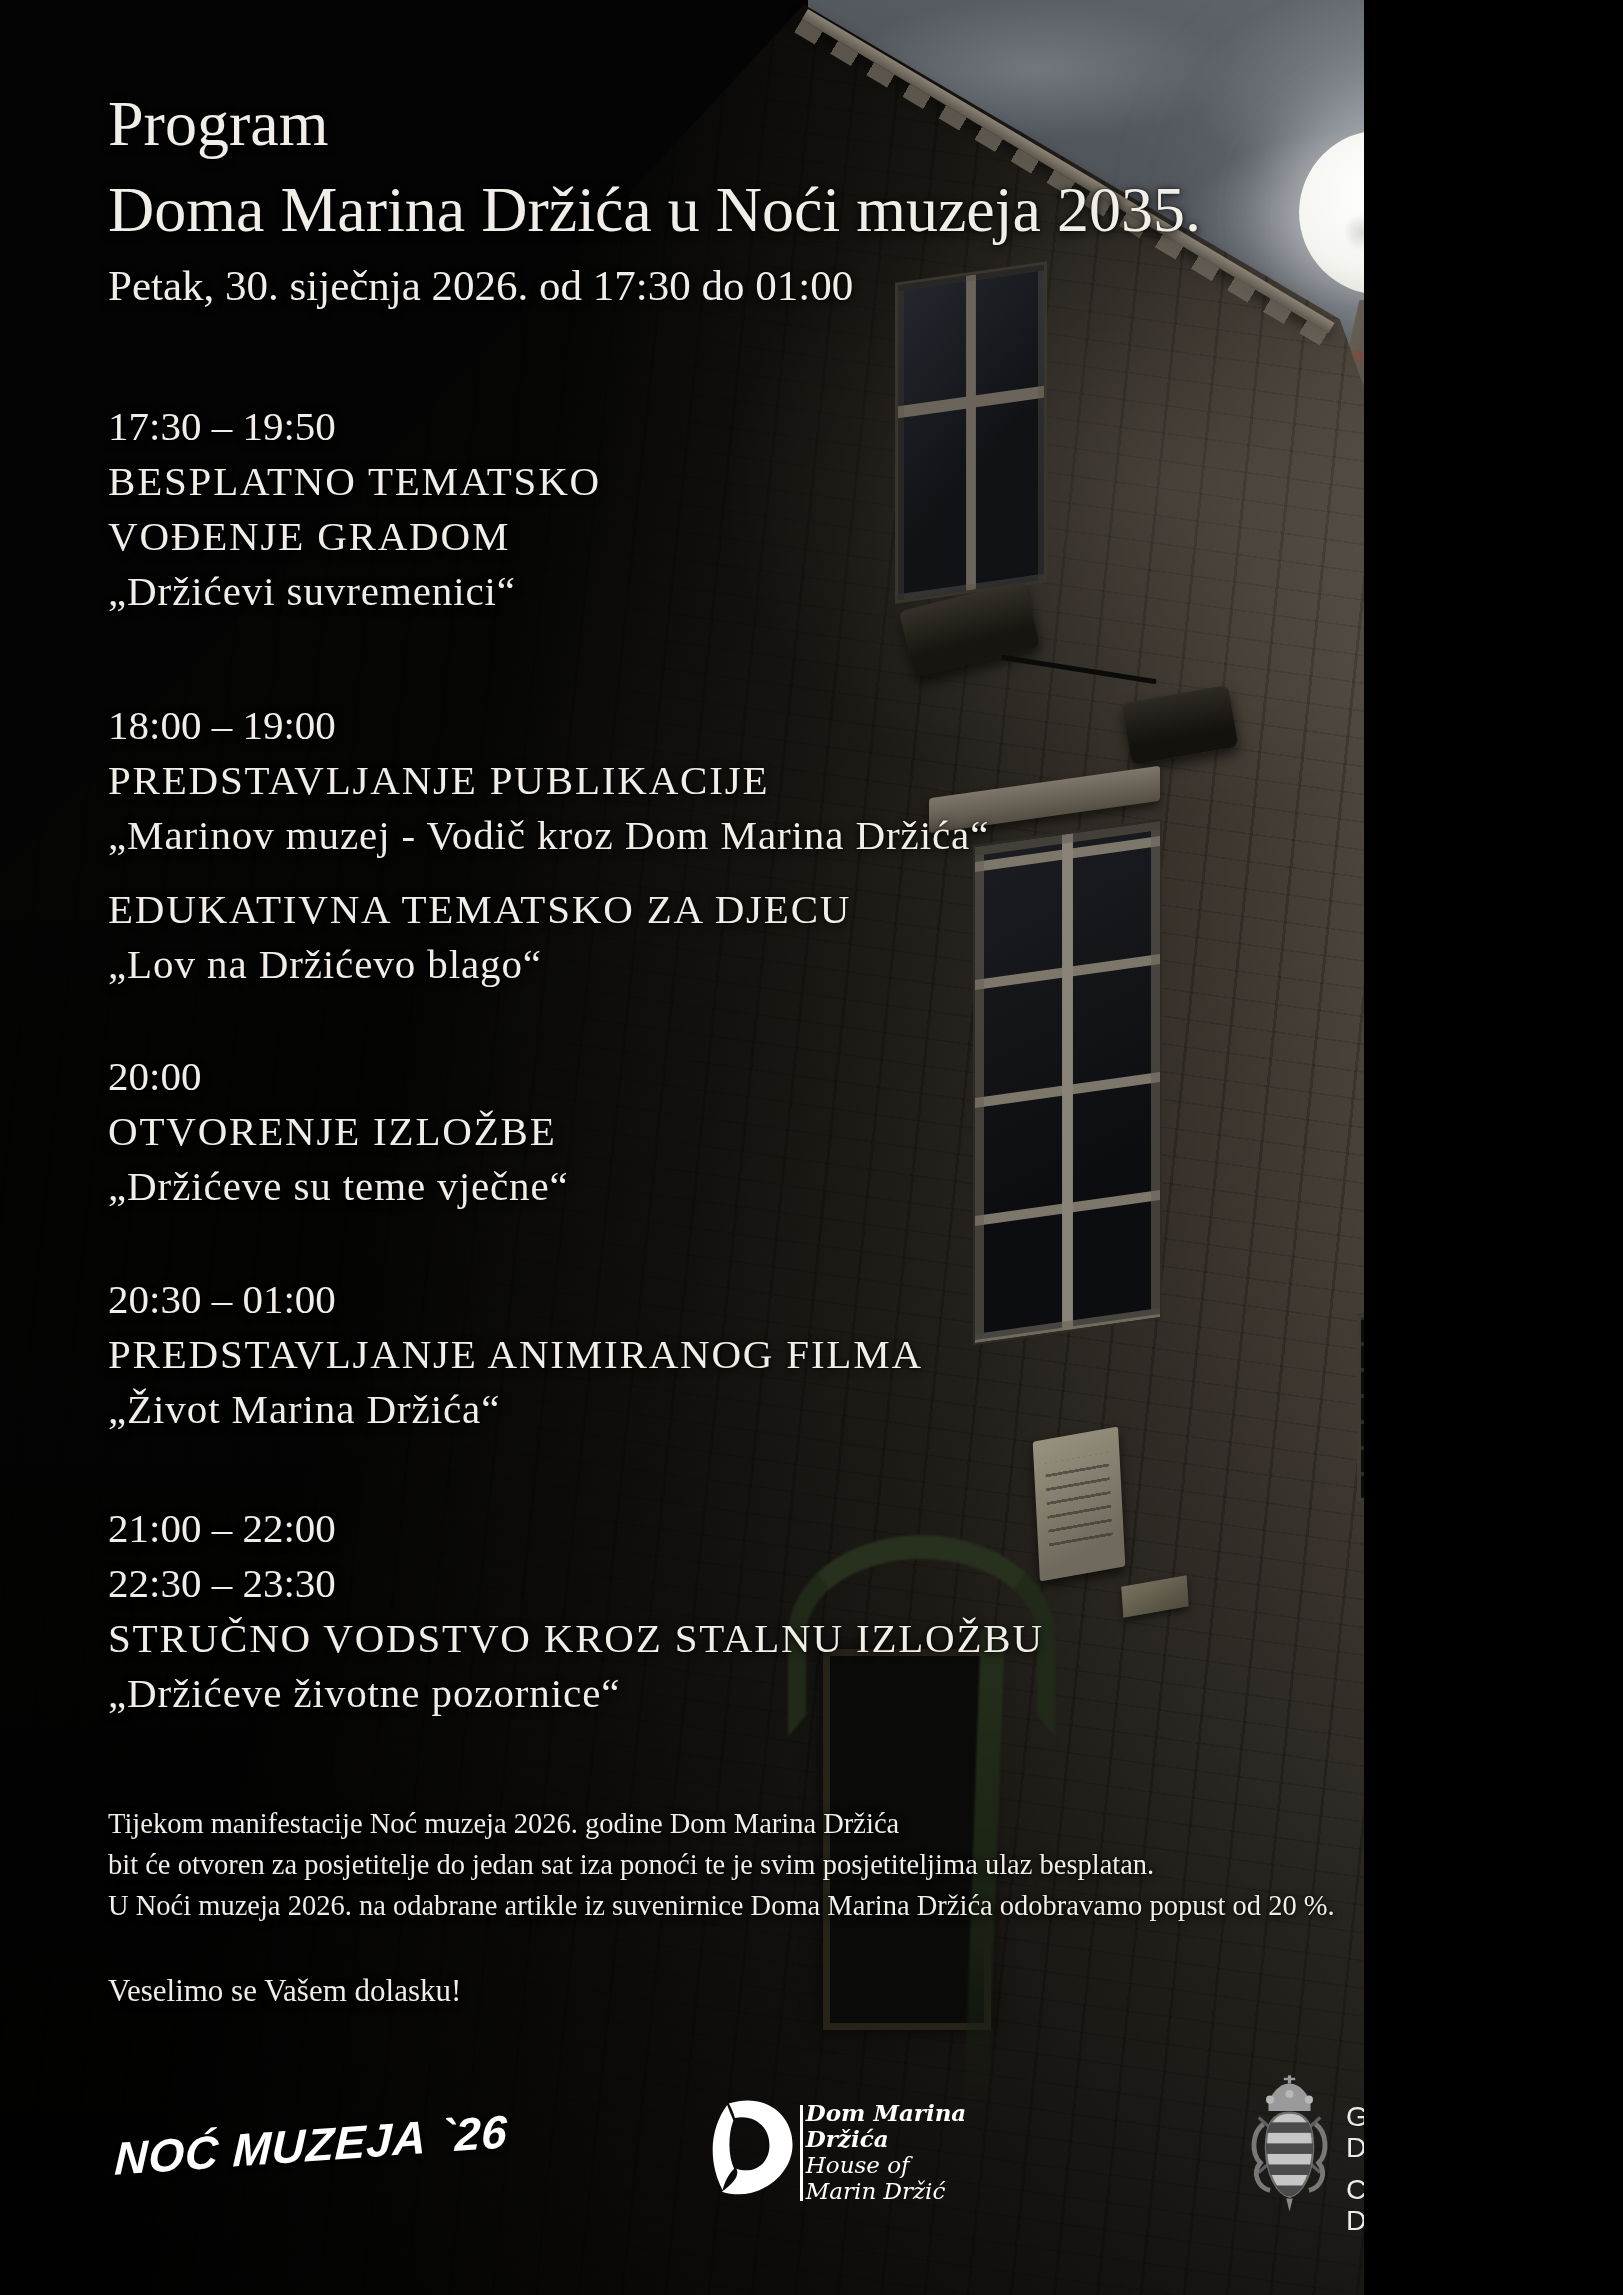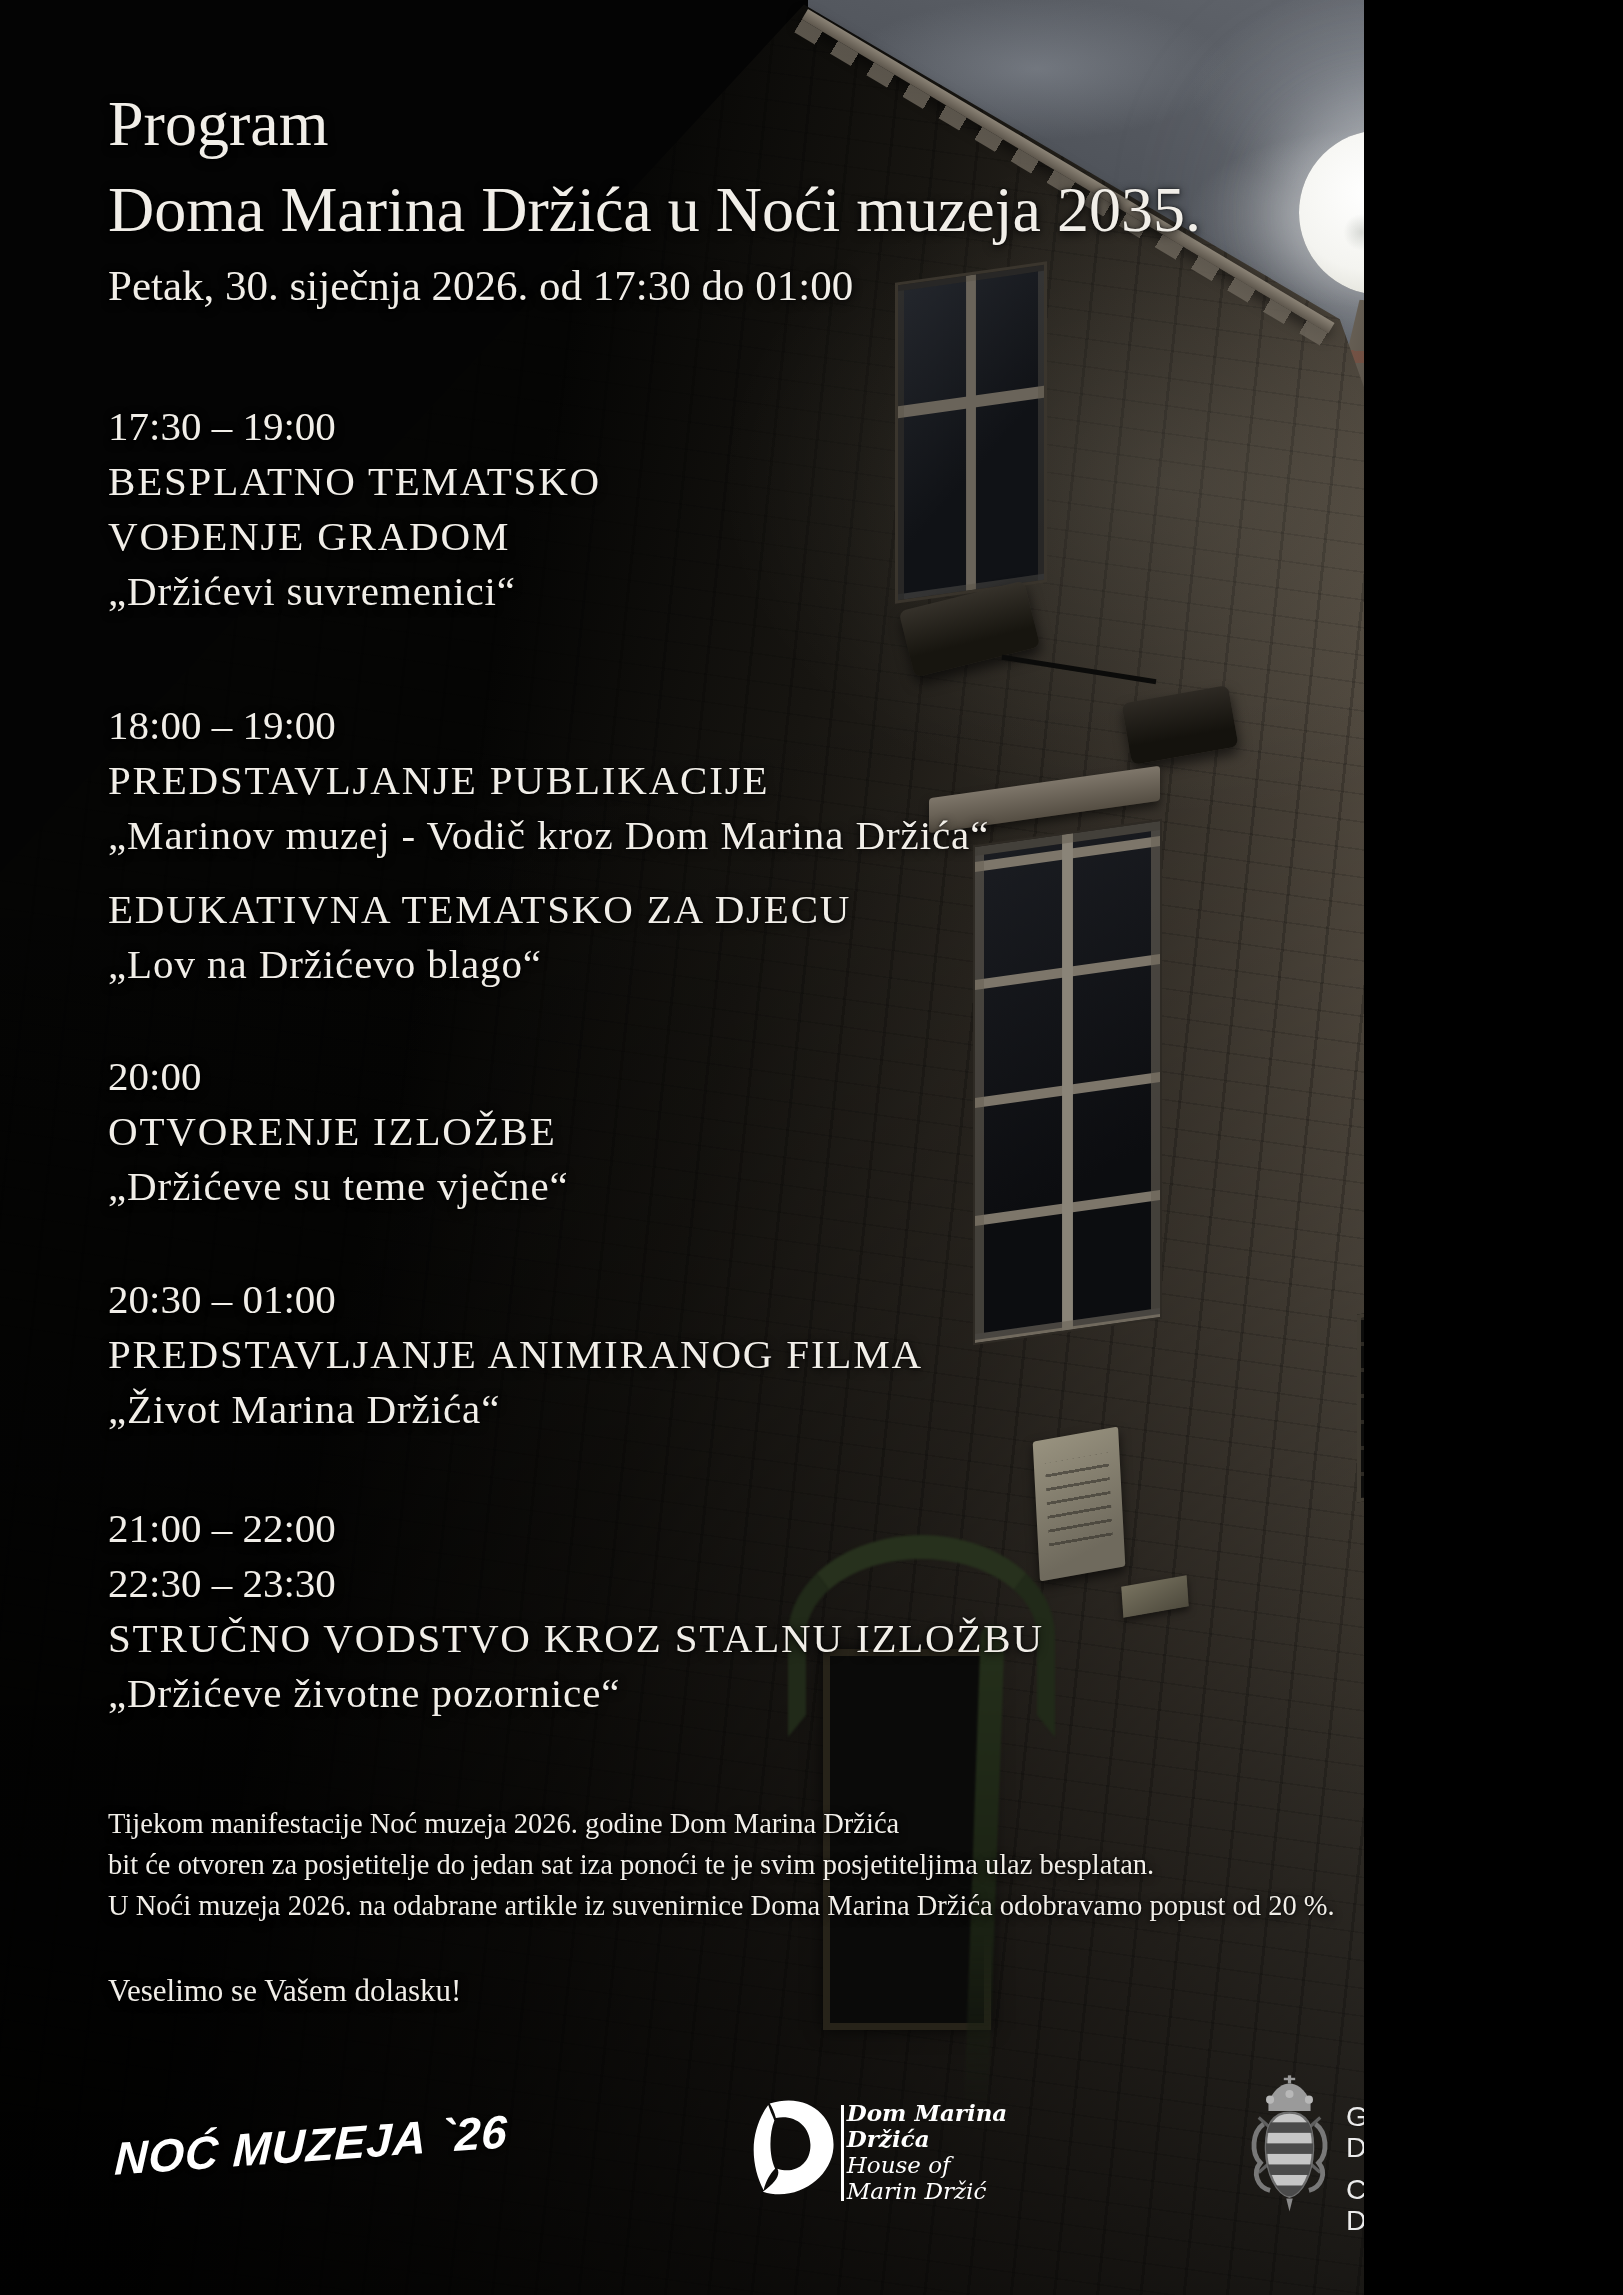--- a/index.html
+++ b/index.html
@@ -161,21 +161,21 @@
   .notes{left:108px;top:1803px;font-size:28.5px;line-height:41px;}
   .closing{left:108px;top:1971px;font-size:31px;line-height:40px;text-align:right;}
   
   .logo-ncm{
     left:114px;top:2118px;
     font-family:"Liberation Sans","DejaVu Sans",sans-serif;
     font-weight:bold;font-style:italic;font-size:46px;letter-spacing:0.9px;
     color:#ffffff;transform:rotate(-4deg) skewX(-6deg);white-space:nowrap;
     text-shadow:0 1.8px 5.5px rgba(0,0,0,.8);
   }
-  .logo-dmd{left:746px;top:2092px;display:flex;align-items:center;gap:3px;color:#fff;}
+  .logo-dmd{left:705px;top:2092px;display:flex;align-items:center;gap:3px;color:#fff;}
   .dmd-divider{width:2.8px;height:96px;background:#fff;margin-top:9.2px;}
   .dmd-text{display:flex;flex-direction:column;margin-top:7.3px;
     font-family:"DejaVu Serif","Liberation Serif",serif;font-style:italic;font-size:23px;line-height:26px;white-space:nowrap;}
   .dmd-text .bold{font-weight:bold;}
   .logo-gd{left:1249px;top:2075px;display:flex;align-items:flex-start;gap:16px;}
   .gd-text{display:flex;flex-direction:column;margin-top:26px;
     font-family:"Liberation Sans","DejaVu Sans",sans-serif;font-size:28.5px;line-height:31px;color:#ececec;white-space:nowrap;}
   .gd-gap{height:11px;}
 </style>
 </head>
@@ -207,21 +207,21 @@
   <div class="abs steps"></div>
   <div class="abs door"></div>
   <div class="abs garland-arch"></div>
   <div class="abs garland-tail"></div>
 
   <div class="abs txt title1">Program</div>
   <div class="abs txt title2">Doma Marina Držića u Noći muzeja 2035.</div>
   <div class="abs txt subtitle">Petak, 30. siječnja 2026. od 17:30 do 01:00</div>
 
   <div class="abs sched b1">
-    <div class="txt row">17:30 – 19:00</div>
+    <div class="txt row">17:30 – 19:50</div>
     <div class="txt row caps">BESPLATNO TEMATSKO</div>
     <div class="txt row caps">VOĐENJE GRADOM</div>
     <div class="txt row quote">„Držićevi suvremenici“</div>
   </div>
 
   <div class="abs sched b2">
     <div class="txt row">18:00 – 19:00</div>
     <div class="txt row caps">PREDSTAVLJANJE PUBLIKACIJE</div>
     <div class="txt row quote">„Marinov muzej - Vodič kroz Dom Marina Držića“</div>
   </div>

